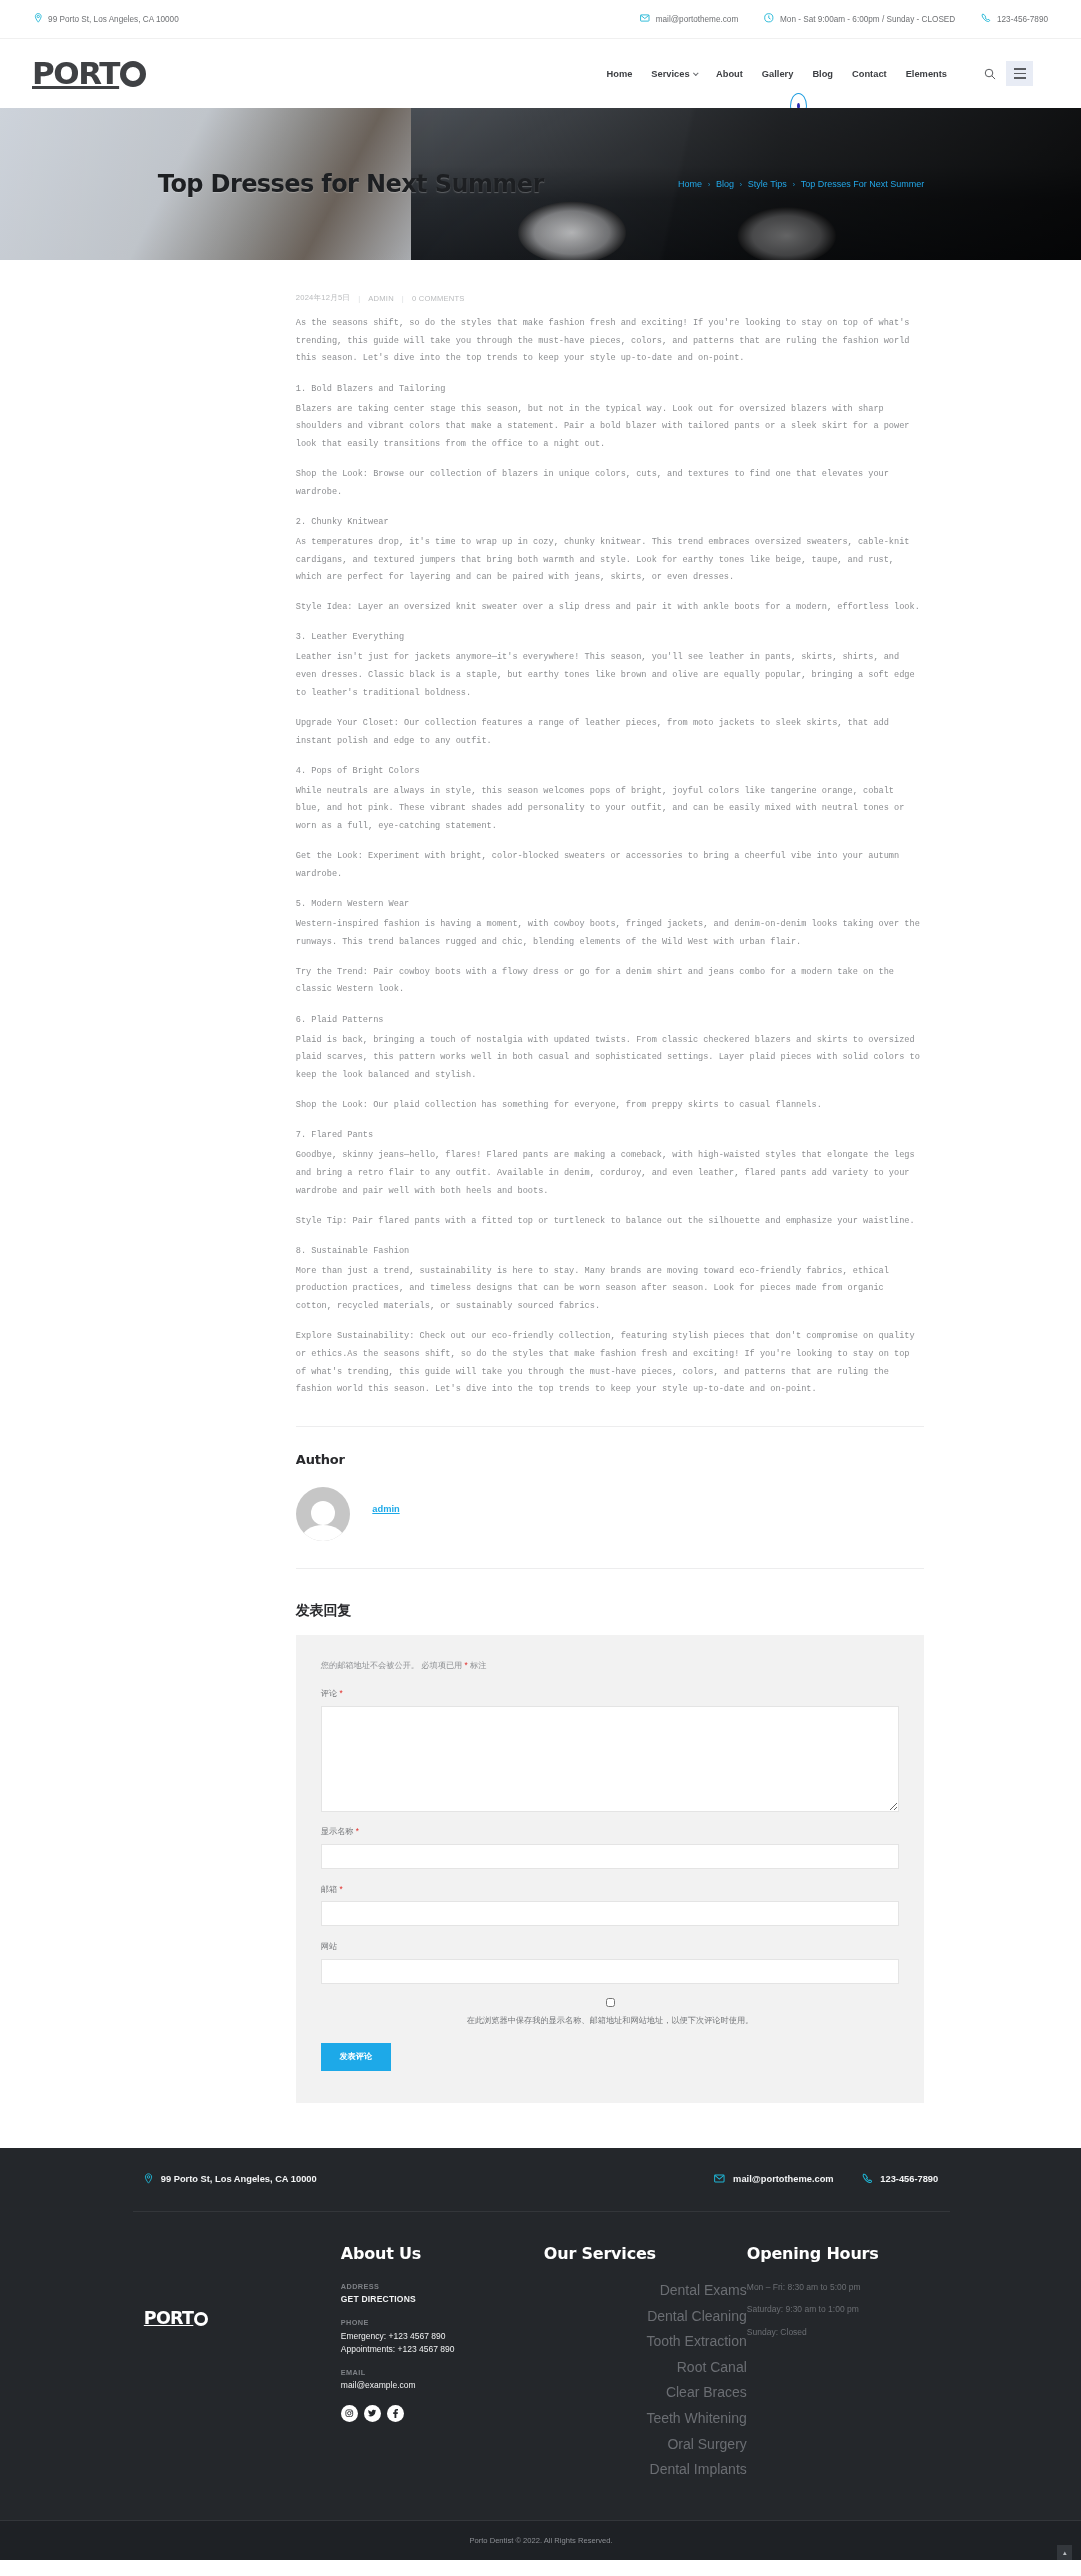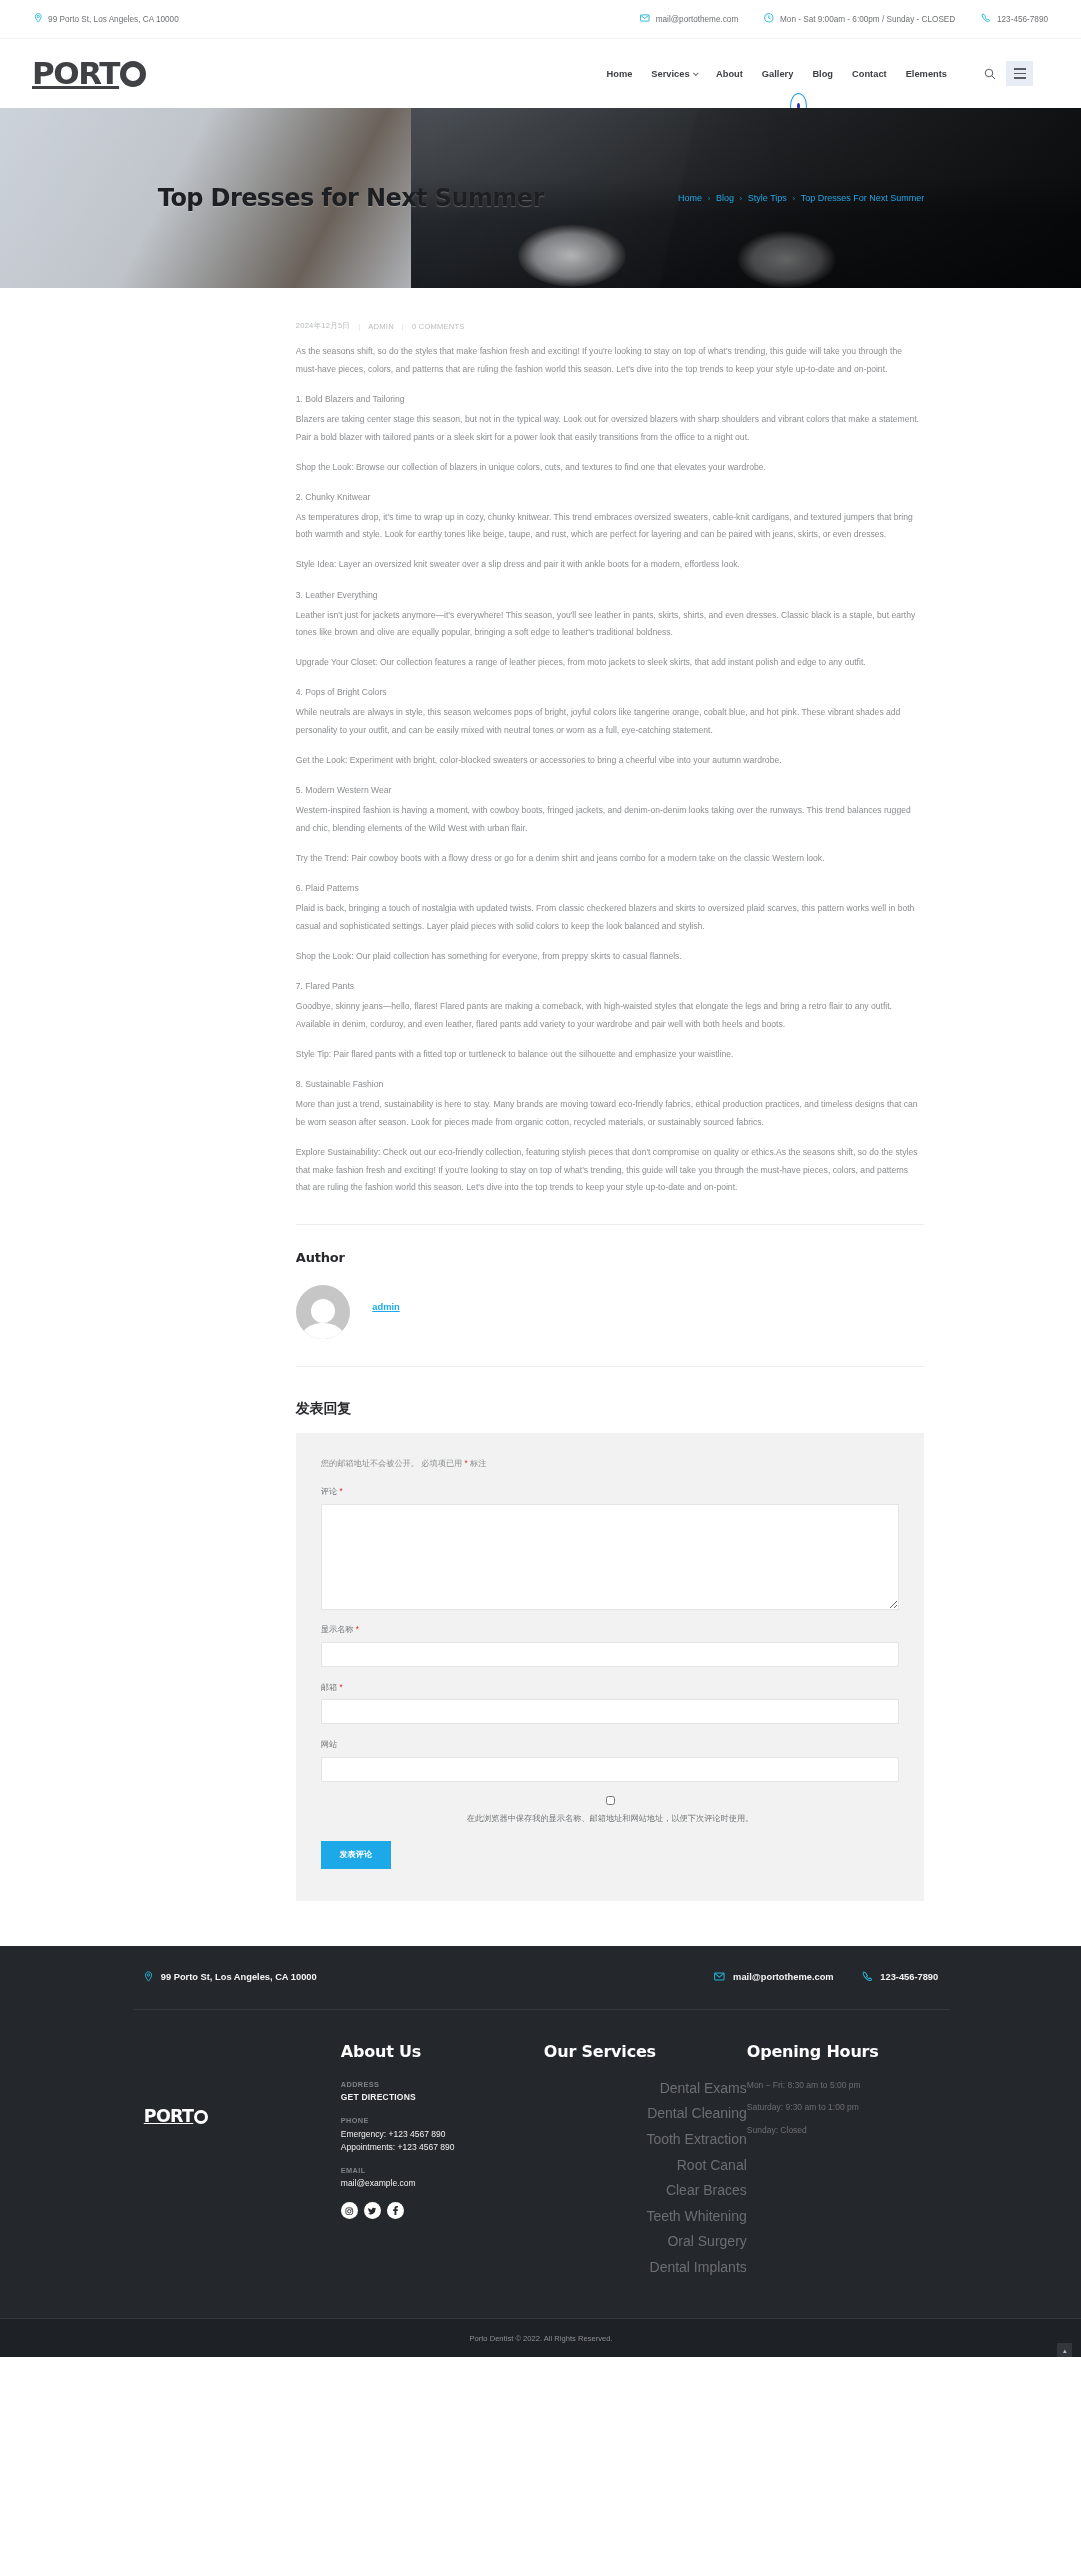--- a/index.html
+++ b/index.html
@@ -82,21 +82,21 @@
     left:790px;top:54px;
     width:17px;height:26px;
     border:0.9px solid #1e9de0;
     border-radius:50%;
     display:flex;align-items:center;justify-content:center;
     pointer-events:none;
   }
   .cursor-ring i{width:2.8px;height:6.2px;background:#2b2bb5;border-radius:50%;}
   
   .hero{
-    height:180px;
+    height:152px;
     position:relative;
     overflow:hidden;
     background:#6c7178;
   }
   .hero-bg{
     position:absolute;inset:0;
     background:
       linear-gradient(102deg, rgba(255,255,255,0) 62%, rgba(24,24,26,.92) 62.5%),
       linear-gradient(118deg,#d8dee6 0%,#c7ccd2 18%,#8f8e8c 27%,#6d645c 33%,#b9bec4 44%,#dfe4ea 57%,#cfd5dc 66%,#9aa1a9 74%,#b7bdc4 86%,#8d949c 100%);
     filter:blur(0.2px);
@@ -155,20 +155,21 @@
     margin-bottom:12px;
   }
   .meta .bar{color:#dcdee0;}
   .post p{
     font-size:8.6px;
     line-height:2.06;
     color:#8b8d90;
     margin-bottom:12.4px;
     max-width:794px;
     font-weight:400;
+    font-family:Liberation Mono, monospace;
   }
   .post p.h{margin-bottom:2.3px;}
   .post p.tight{margin-bottom:12.4px;}
   
   .divider{height:0.6px;background:#ededee;margin:27px 0 0;max-width:794px;}
   .author-sec{padding:25px 0 0 138px;}
   .author-sec h3{
     font-size:13px;color:#28292c;font-weight:700;margin-bottom:20px;
     font-family:"DejaVu Sans",sans-serif;letter-spacing:-0.2px;
   }

